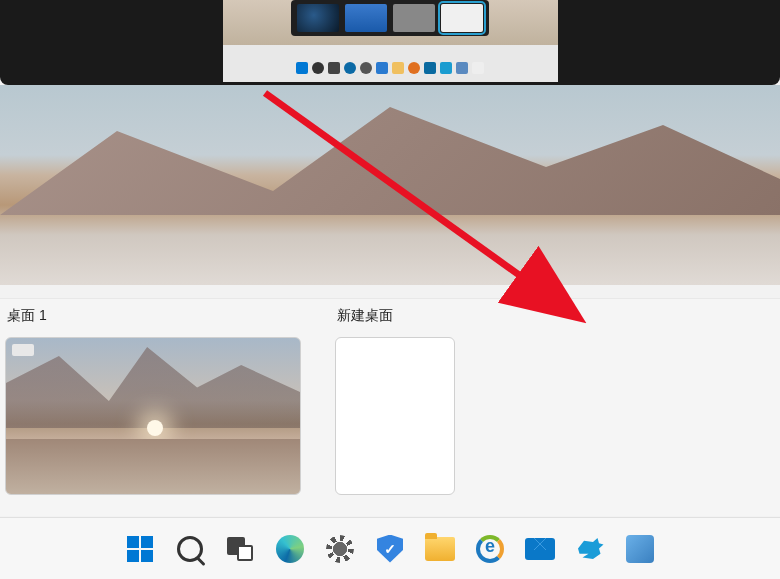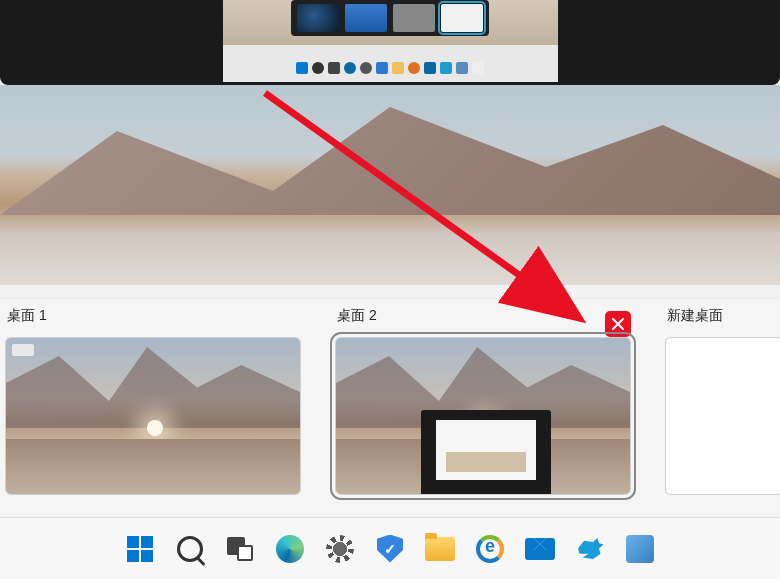--- a/index.html
+++ b/index.html
@@ -305,39 +305,20 @@
   <div class="desktop-item">
     <div class="desktop-label">桌面 1</div>
     <div class="desktop-thumb">
       <div class="mtn"></div>
       <div class="sunset"></div>
       <div class="fg"></div>
       <div class="tray-icon"></div>
     </div>
   </div>
 
-  <div class="desktop-item selected">
-    <div class="desktop-label">桌面 2</div>
-    <div class="close-btn">
-      <svg viewBox="0 0 14 14">
-        <path d="M2 2 L12 12 M12 2 L2 12" stroke="#fff" stroke-width="2" stroke-linecap="round"></path>
-      </svg>
-    </div>
-    <div class="desktop-thumb">
-      <div class="mtn"></div>
-      <div class="sunset"></div>
-      <div class="fg"></div>
-      <div class="mini-window">
-        <div class="mw-inner">
-            <div class="mw-strip"></div>
-          </div>
-      </div>
-
-    </div>
-  </div>
 
   <div class="desktop-item new">
     <div class="desktop-label">新建桌面</div>
     <div class="desktop-thumb new-thumb"></div>
   </div>
 
 </div>
 
 <svg class="arrow-svg" viewBox="0 0 350 260">
   <defs>

